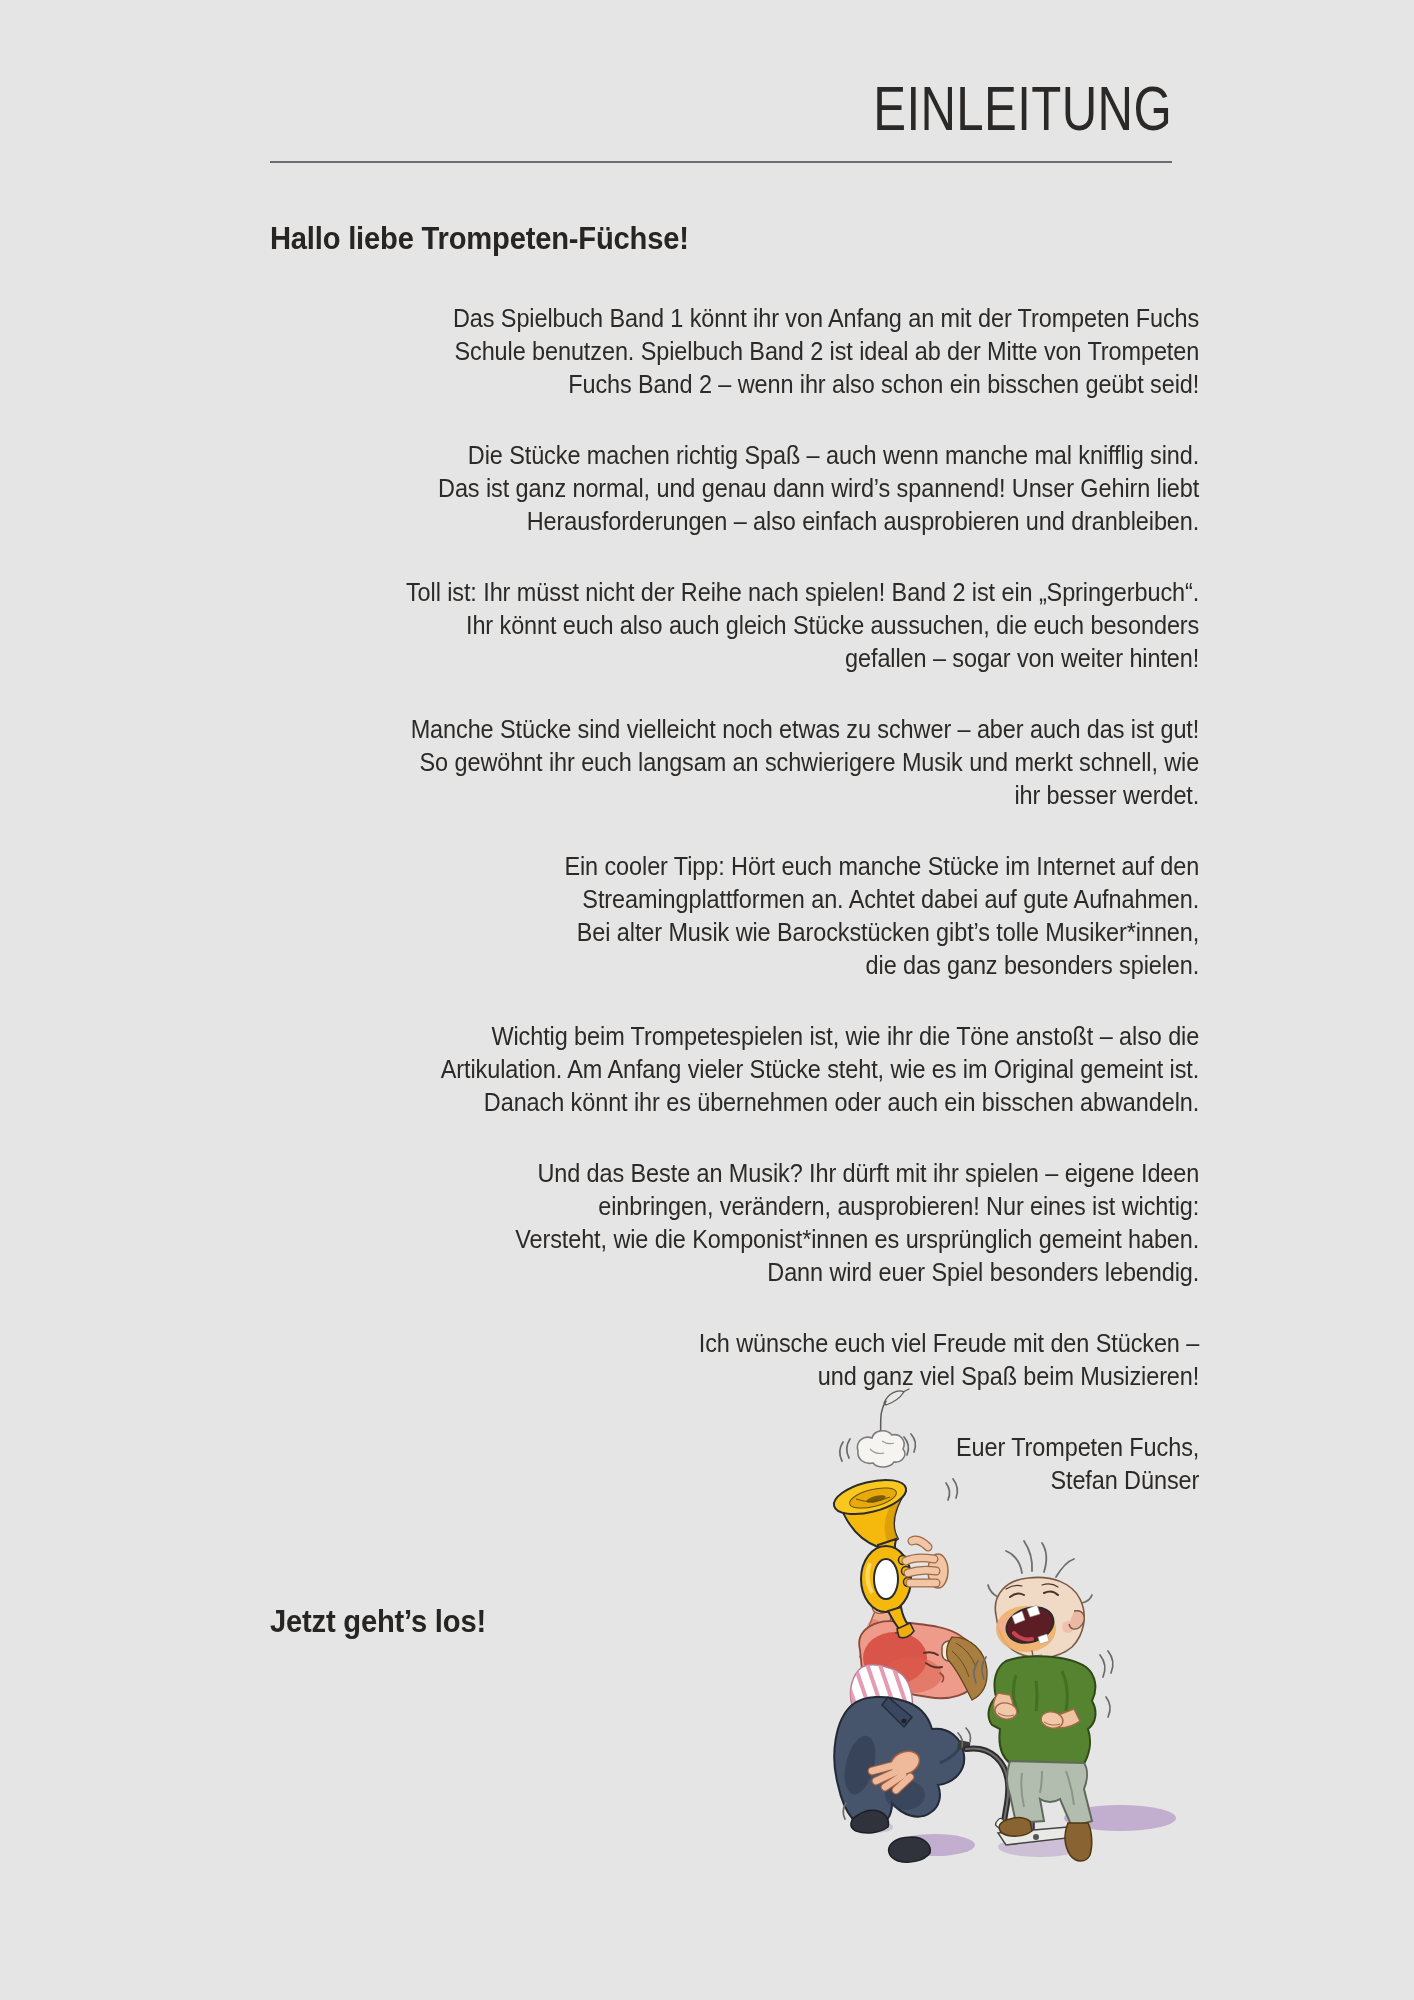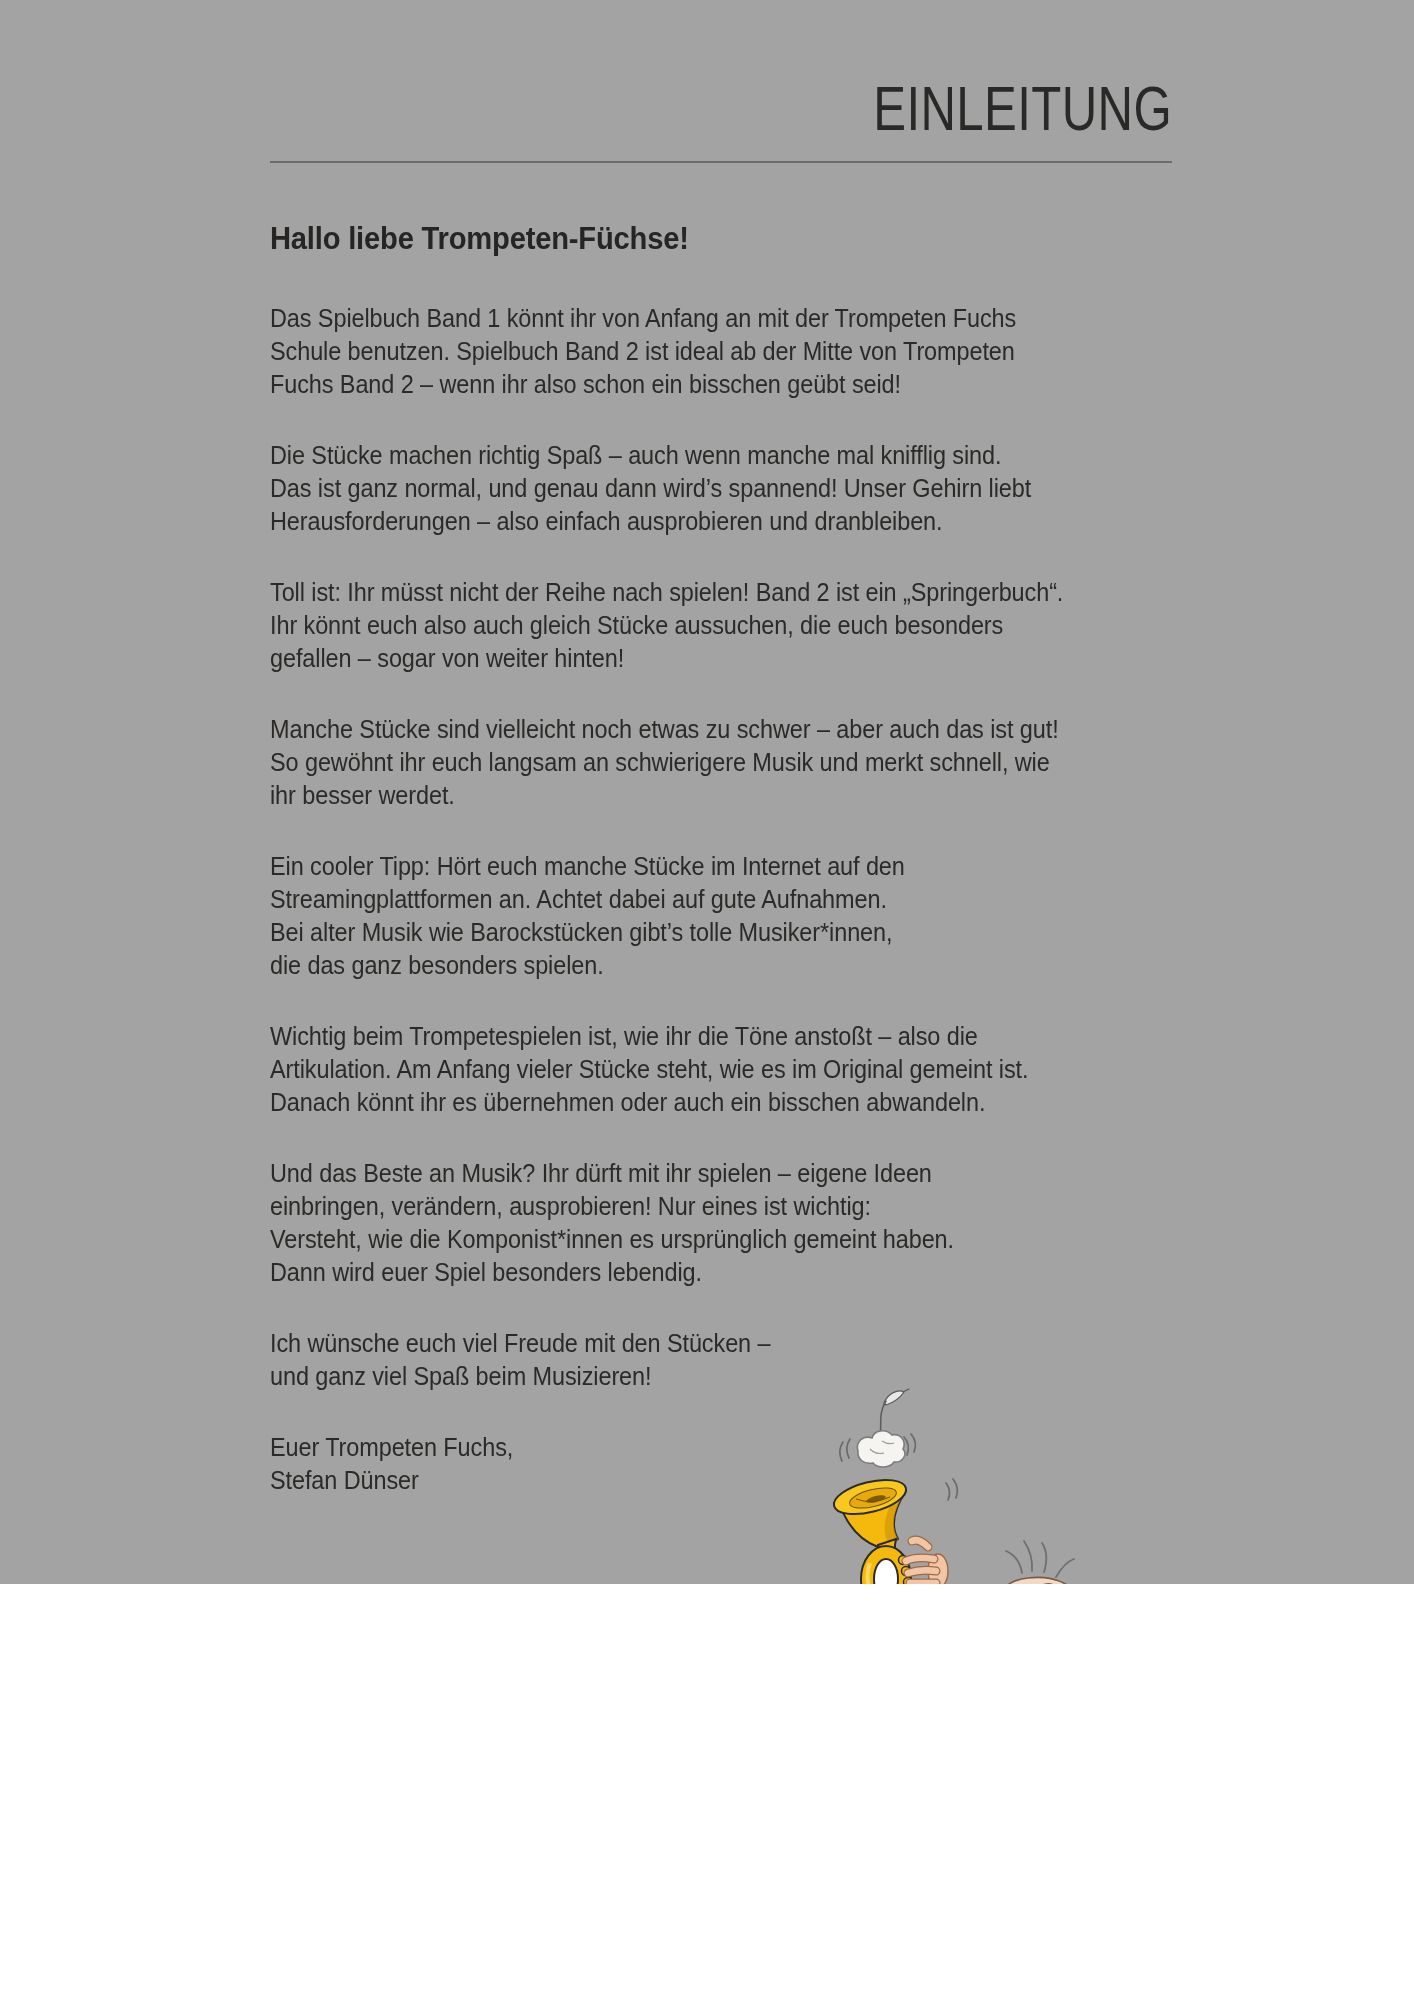--- a/index.html
+++ b/index.html
@@ -1,22 +1,23 @@
 <!DOCTYPE html>
 <html><head>
 <meta charset="utf-8">
 <style>
   html,body{margin:0;padding:0;background:#ffffff;}
   .page{
     position:relative;
-    width:1414px;height:1584px;
-    background:#a3a3a3;
+    width:1414px;height:2000px;
+    background:#e5e5e5;
     overflow:hidden;
     font-family:"Liberation Sans",sans-serif;
     color:#2b2a28;
+    text-align:right;
   }
   .title{
     position:absolute;top:77px;right:242px;margin:0;
     font-size:63px;font-weight:400;line-height:62px;letter-spacing:.5px;
     color:#2a2927;white-space:nowrap;
     transform:scaleX(.78);transform-origin:100% 50%;
   }
   .rule{
     position:absolute;left:270px;top:161px;width:902px;height:2px;
     background:#6b6c6f;

